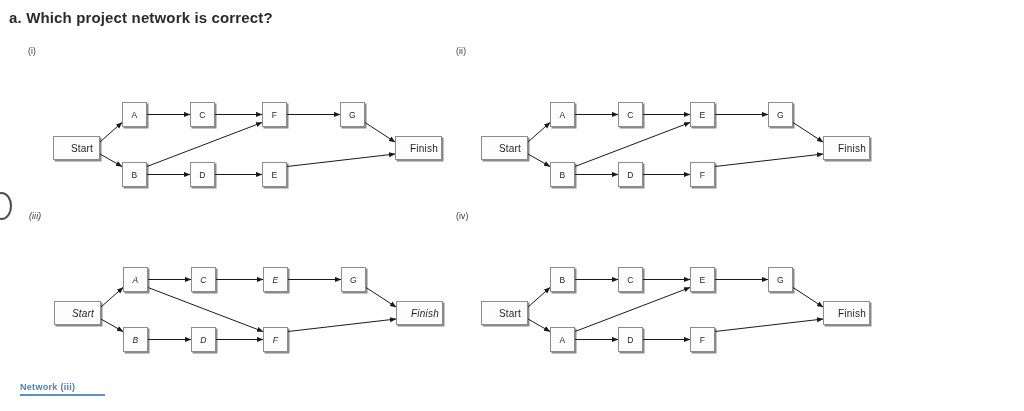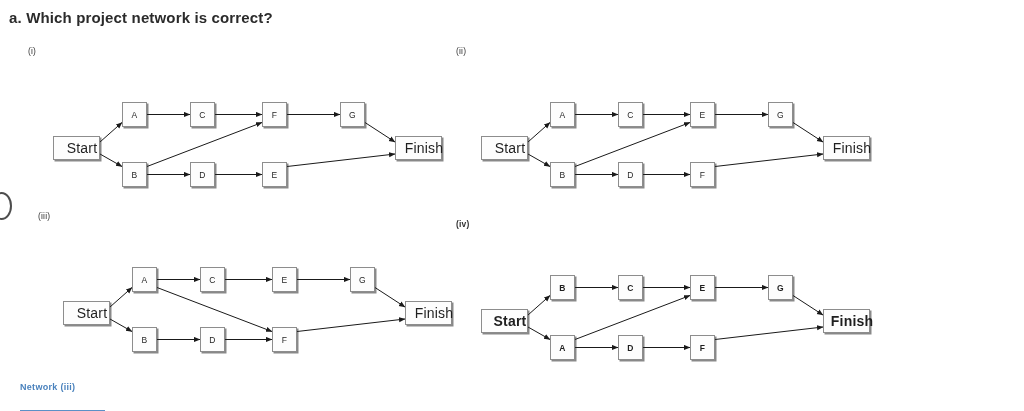--- a/index.html
+++ b/index.html
@@ -84,37 +84,37 @@
     letter-spacing: 0.2px;
     z-index: 3;
   }
   .node.task {
     width: 25px;
     height: 25px;
   }
   .node.terminal {
     width: 47px;
     height: 24px;
-    font-size: 14px;
+    font-size: 10px;
     padding-left: 11px;
   }
 
   
   #answer-block {
     position: absolute;
     left: 20px;
     top: 382px;
   }
   #answer-text {
     font-size: 9px;
     font-weight: bold;
     color: #4a82bd;
     letter-spacing: 0.3px;
     display: block;
-    padding-bottom: 18px;
+    padding-bottom: 2px;
   }
   #answer-underline {
     width: 85px;
     height: 2px;
     background: #5b90c7;
   }
 </style>
 </head>
 <body>
 
@@ -215,21 +215,21 @@
       </div>
       <div class="node task" style="left: 187px; top: 116px;">
         <span>D</span>
       </div>
       <div class="node task" style="left: 259px; top: 116px;">
         <span>F</span>
       </div>
     </div>
 </div>
 
-<div class="network" id="network-2" style="left: 13px; top: 211px;">
+<div class="network" id="network-2" style="left: 4px; top: 211px; font-style: italic;">
   <div class="net-label">(iii)</div>
   <div class="net-canvas">
       <svg width="455" height="160">
         <defs>
           <marker id="arrow-iii" markerWidth="7" markerHeight="7" refX="6" refY="3" orient="auto" markerUnits="userSpaceOnUse">
             <path d="M0,0.4 L6.4,3 L0,5.6 z" fill="#1a1a1a"></path>
           </marker>
         </defs>
         <line x1="97" y1="96" x2="119" y2="76.5" stroke="#1a1a1a" stroke-width="1" marker-end="url(#arrow-iii)"></line>
         <line x1="97" y1="108" x2="119" y2="120.5" stroke="#1a1a1a" stroke-width="1" marker-end="url(#arrow-iii)"></line>
@@ -265,21 +265,21 @@
       </div>
       <div class="node task" style="left: 187px; top: 116px;">
         <span>D</span>
       </div>
       <div class="node task" style="left: 259px; top: 116px;">
         <span>F</span>
       </div>
     </div>
 </div>
 
-<div class="network" id="network-3" style="left: 431px; top: 219px; font-weight: bold;">
+<div class="network" id="network-3" style="left: 431px; top: 211px;">
   <div class="net-label">(iv)</div>
   <div class="net-canvas">
       <svg width="455" height="160">
         <defs>
           <marker id="arrow-iv" markerWidth="7" markerHeight="7" refX="6" refY="3" orient="auto" markerUnits="userSpaceOnUse">
             <path d="M0,0.4 L6.4,3 L0,5.6 z" fill="#1a1a1a"></path>
           </marker>
         </defs>
         <line x1="97" y1="96" x2="119" y2="76.5" stroke="#1a1a1a" stroke-width="1" marker-end="url(#arrow-iv)"></line>
         <line x1="97" y1="108" x2="119" y2="120.5" stroke="#1a1a1a" stroke-width="1" marker-end="url(#arrow-iv)"></line>

